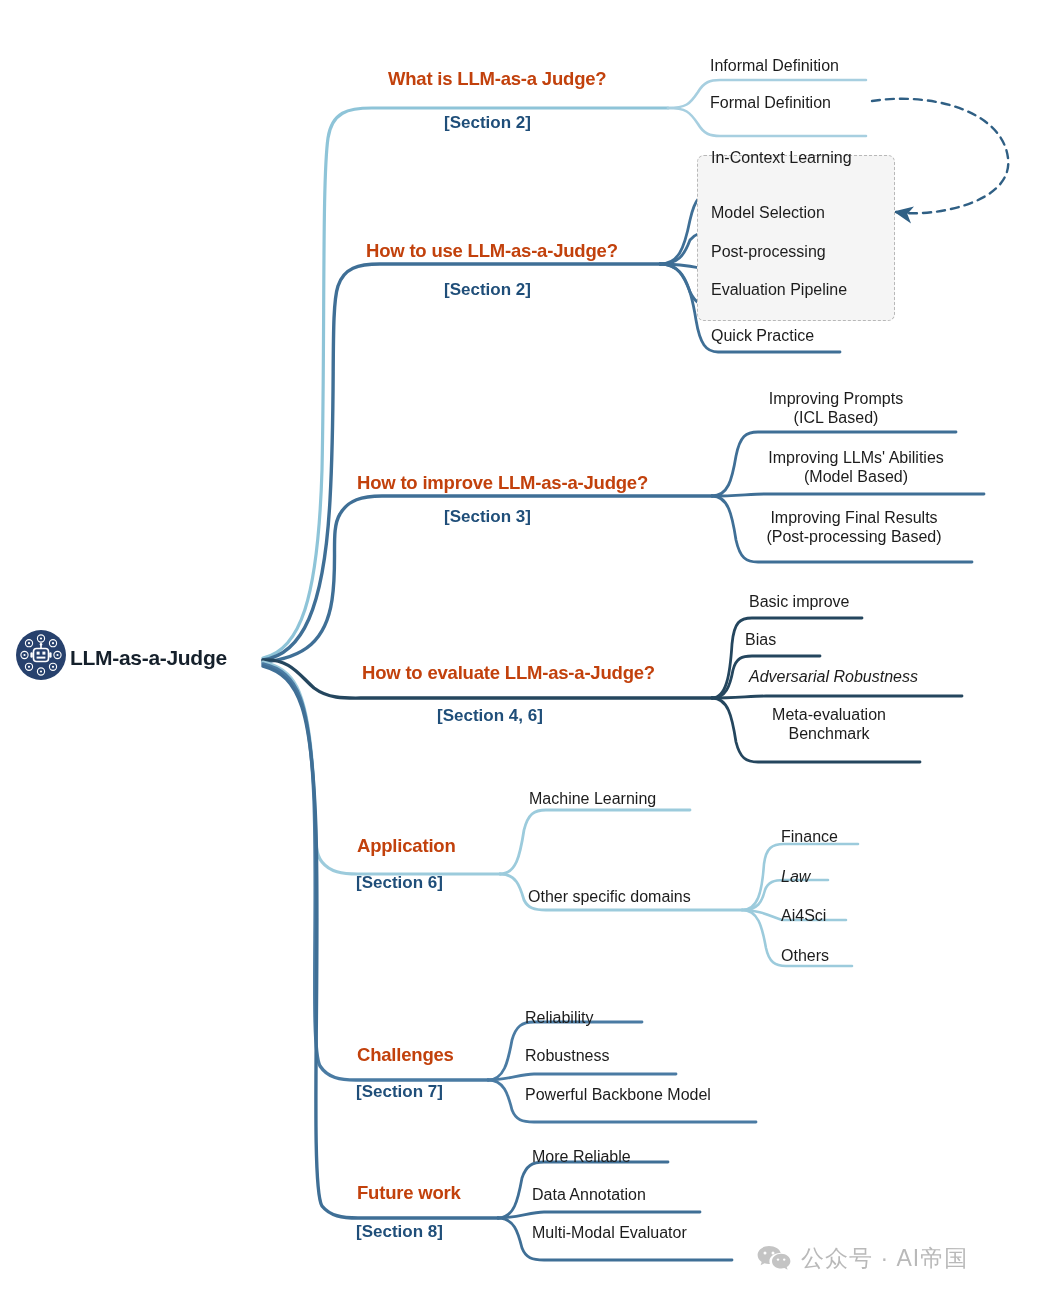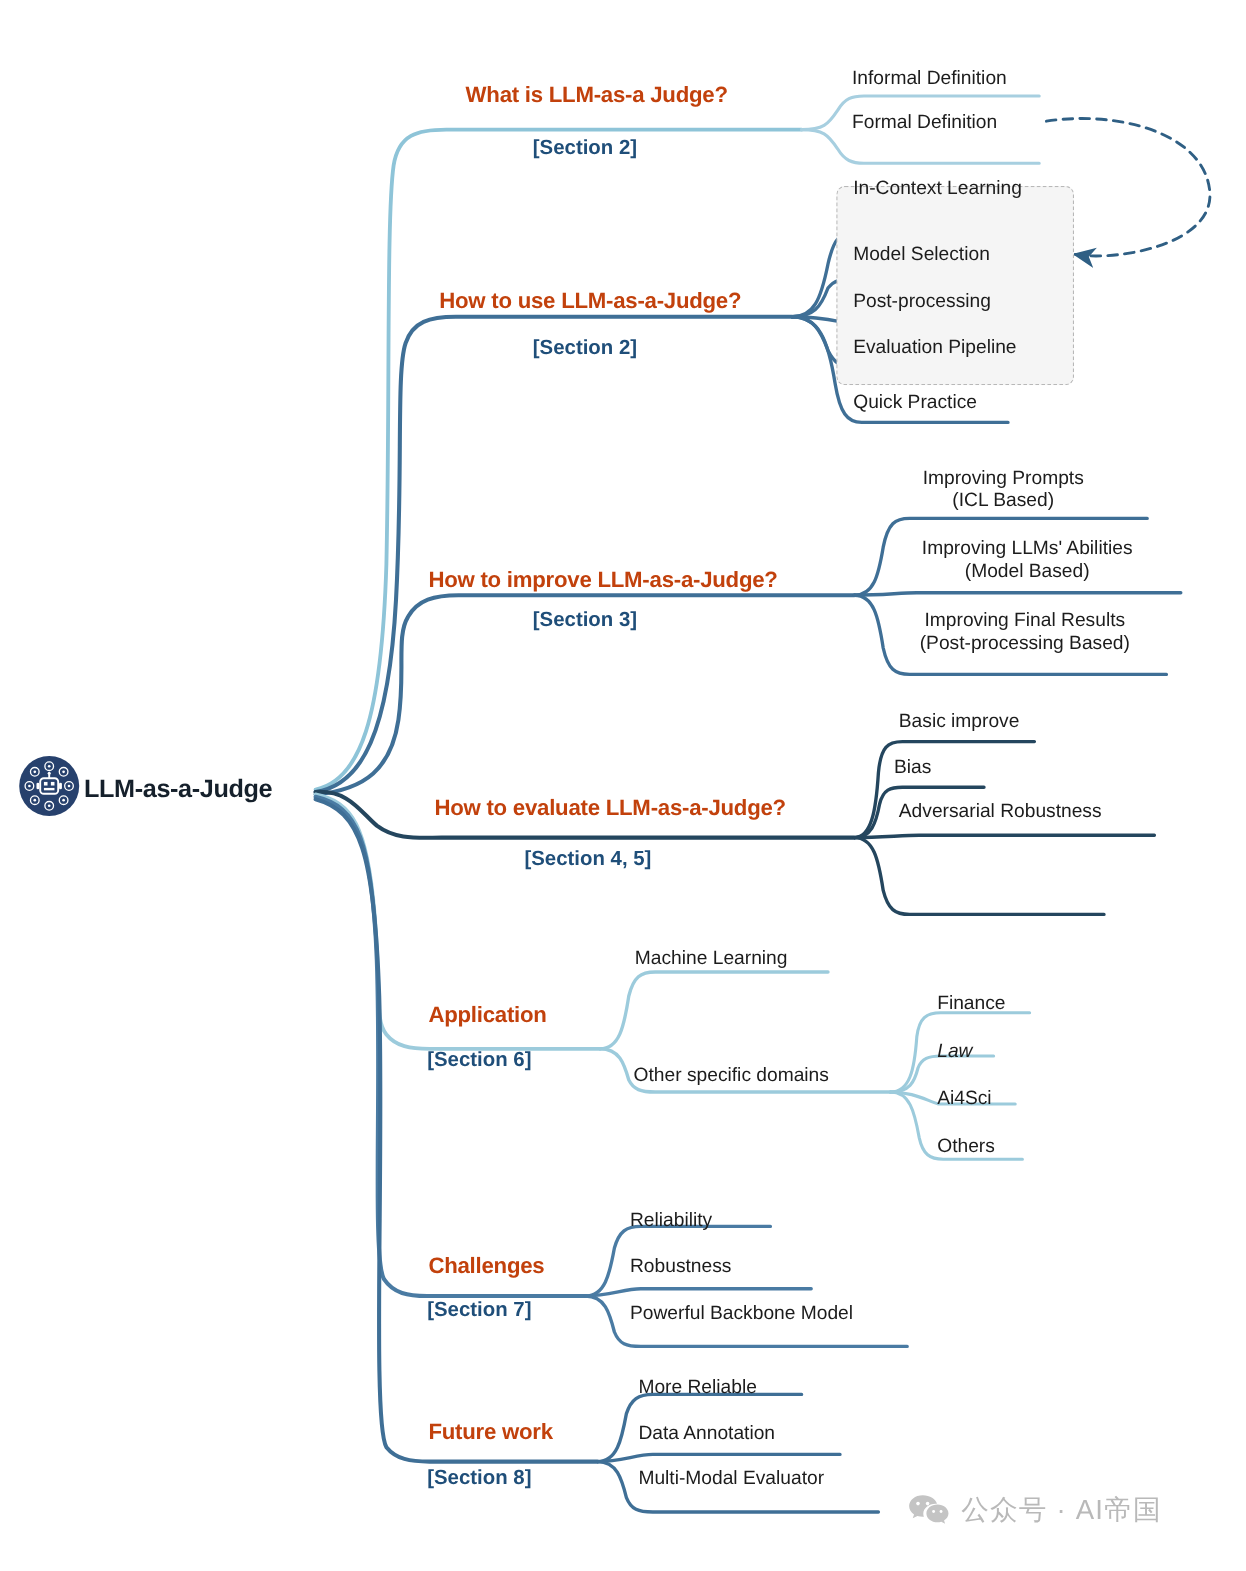--- a/index.html
+++ b/index.html
@@ -209,24 +209,28 @@
     <div>Improving Final Results</div>
     <div>(Post-processing Based)</div>
   </div>
 
   <div class="node leaf two-line" style="left:746px; top:449px; width:220px;">
     <div>Improving LLMs' Abilities</div>
     <div>(Model Based)</div>
   </div>
 
   <div class="node main-title" style="left:362px; top:662px;">How to evaluate LLM-as-a-Judge?</div>
-  <div class="node section-tag" style="left:437px; top:706px;">[Section 4, 5]</div>
+  <div class="node section-tag" style="left:437px; top:706px;">[Section 4, 6]</div>
   <div class="node leaf" style="left:749px; top:593px;">Basic improve</div>
   <div class="node leaf" style="left:745px; top:631px;">Bias</div>
-  <div class="node leaf" style="left:749px; top:668px;">Adversarial Robustness</div>
+  <div class="node leaf" style="left:749px; top:668px;font-style:italic;">Adversarial Robustness</div>
+  <div class="node leaf two-line" style="left:754px; top:706px; width:150px;">
+    <div>Meta-evaluation</div>
+    <div>Benchmark</div>
+  </div>
 
   <div class="node main-title" style="left:357px; top:835px;">Application</div>
   <div class="node section-tag" style="left:356px; top:873px;">[Section 6]</div>
   <div class="node leaf" style="left:529px; top:790px;">Machine Learning</div>
   <div class="node leaf" style="left:528px; top:888px;">Other specific domains</div>
   <div class="node leaf" style="left:781px; top:828px;">Finance</div>
   <div class="node leaf" style="left:781px; top:868px;font-style:italic;">Law</div>
   <div class="node leaf" style="left:781px; top:907px;">Ai4Sci</div>
   <div class="node leaf" style="left:781px; top:947px;">Others</div>
 

